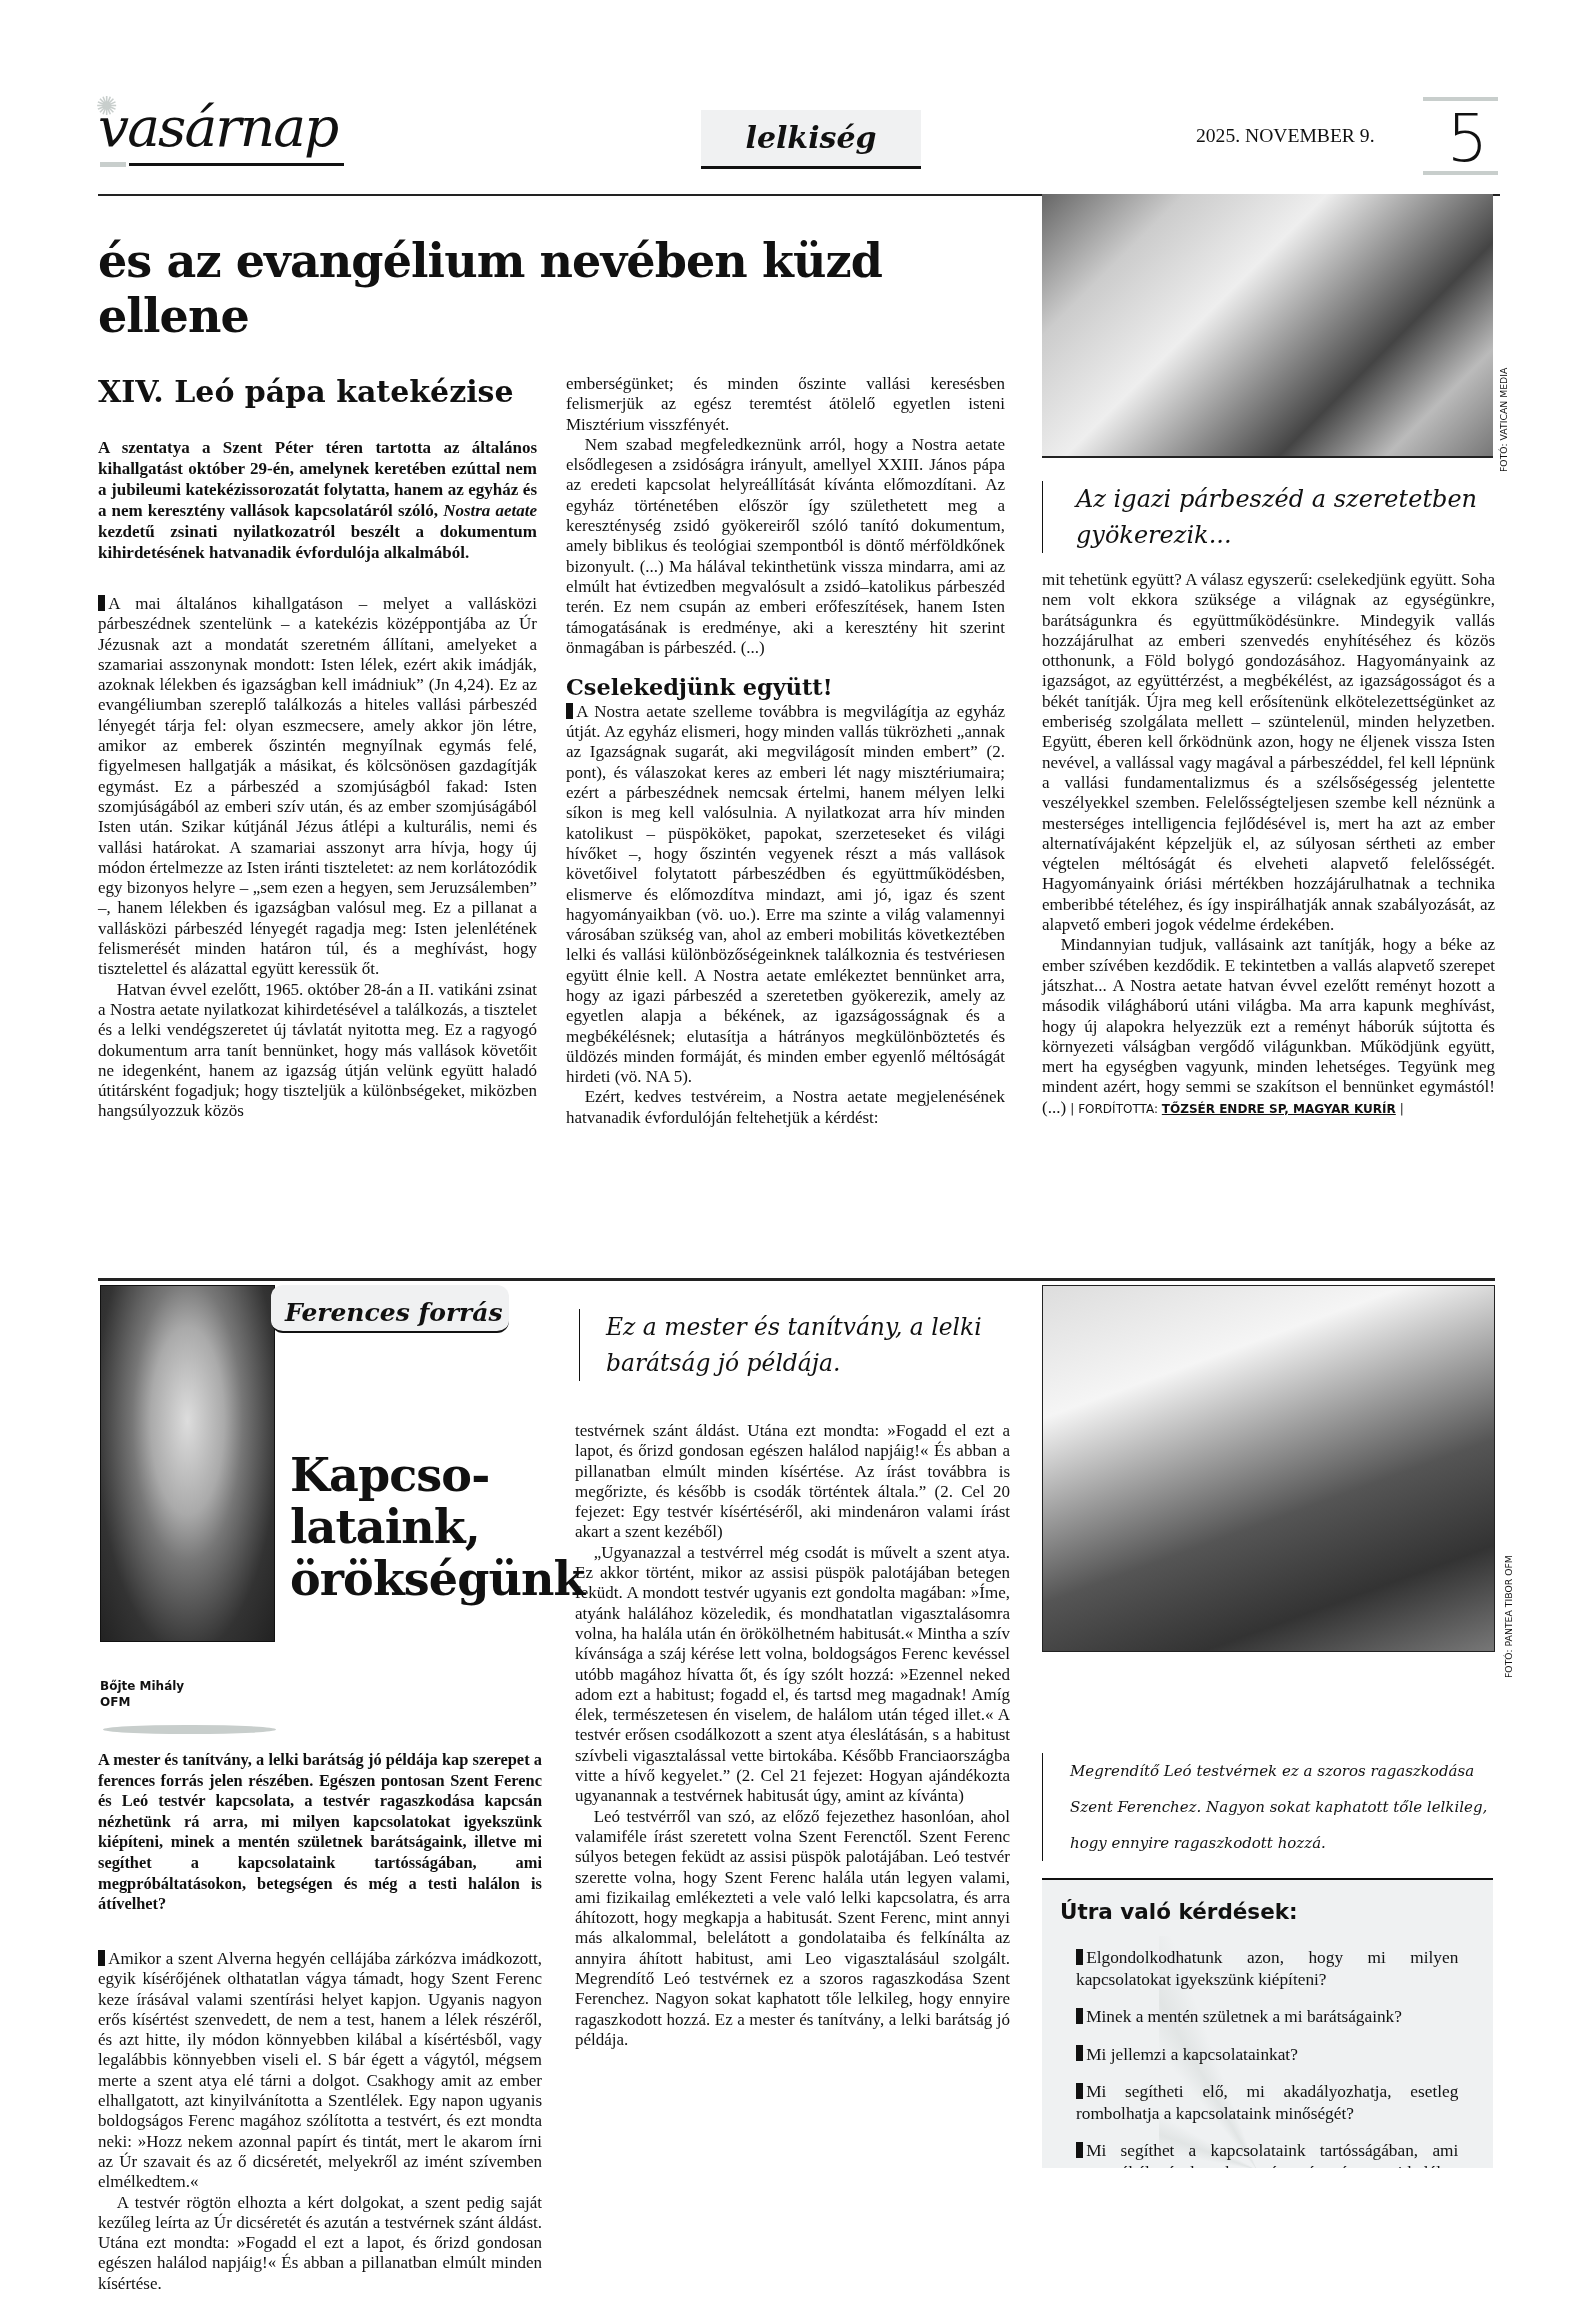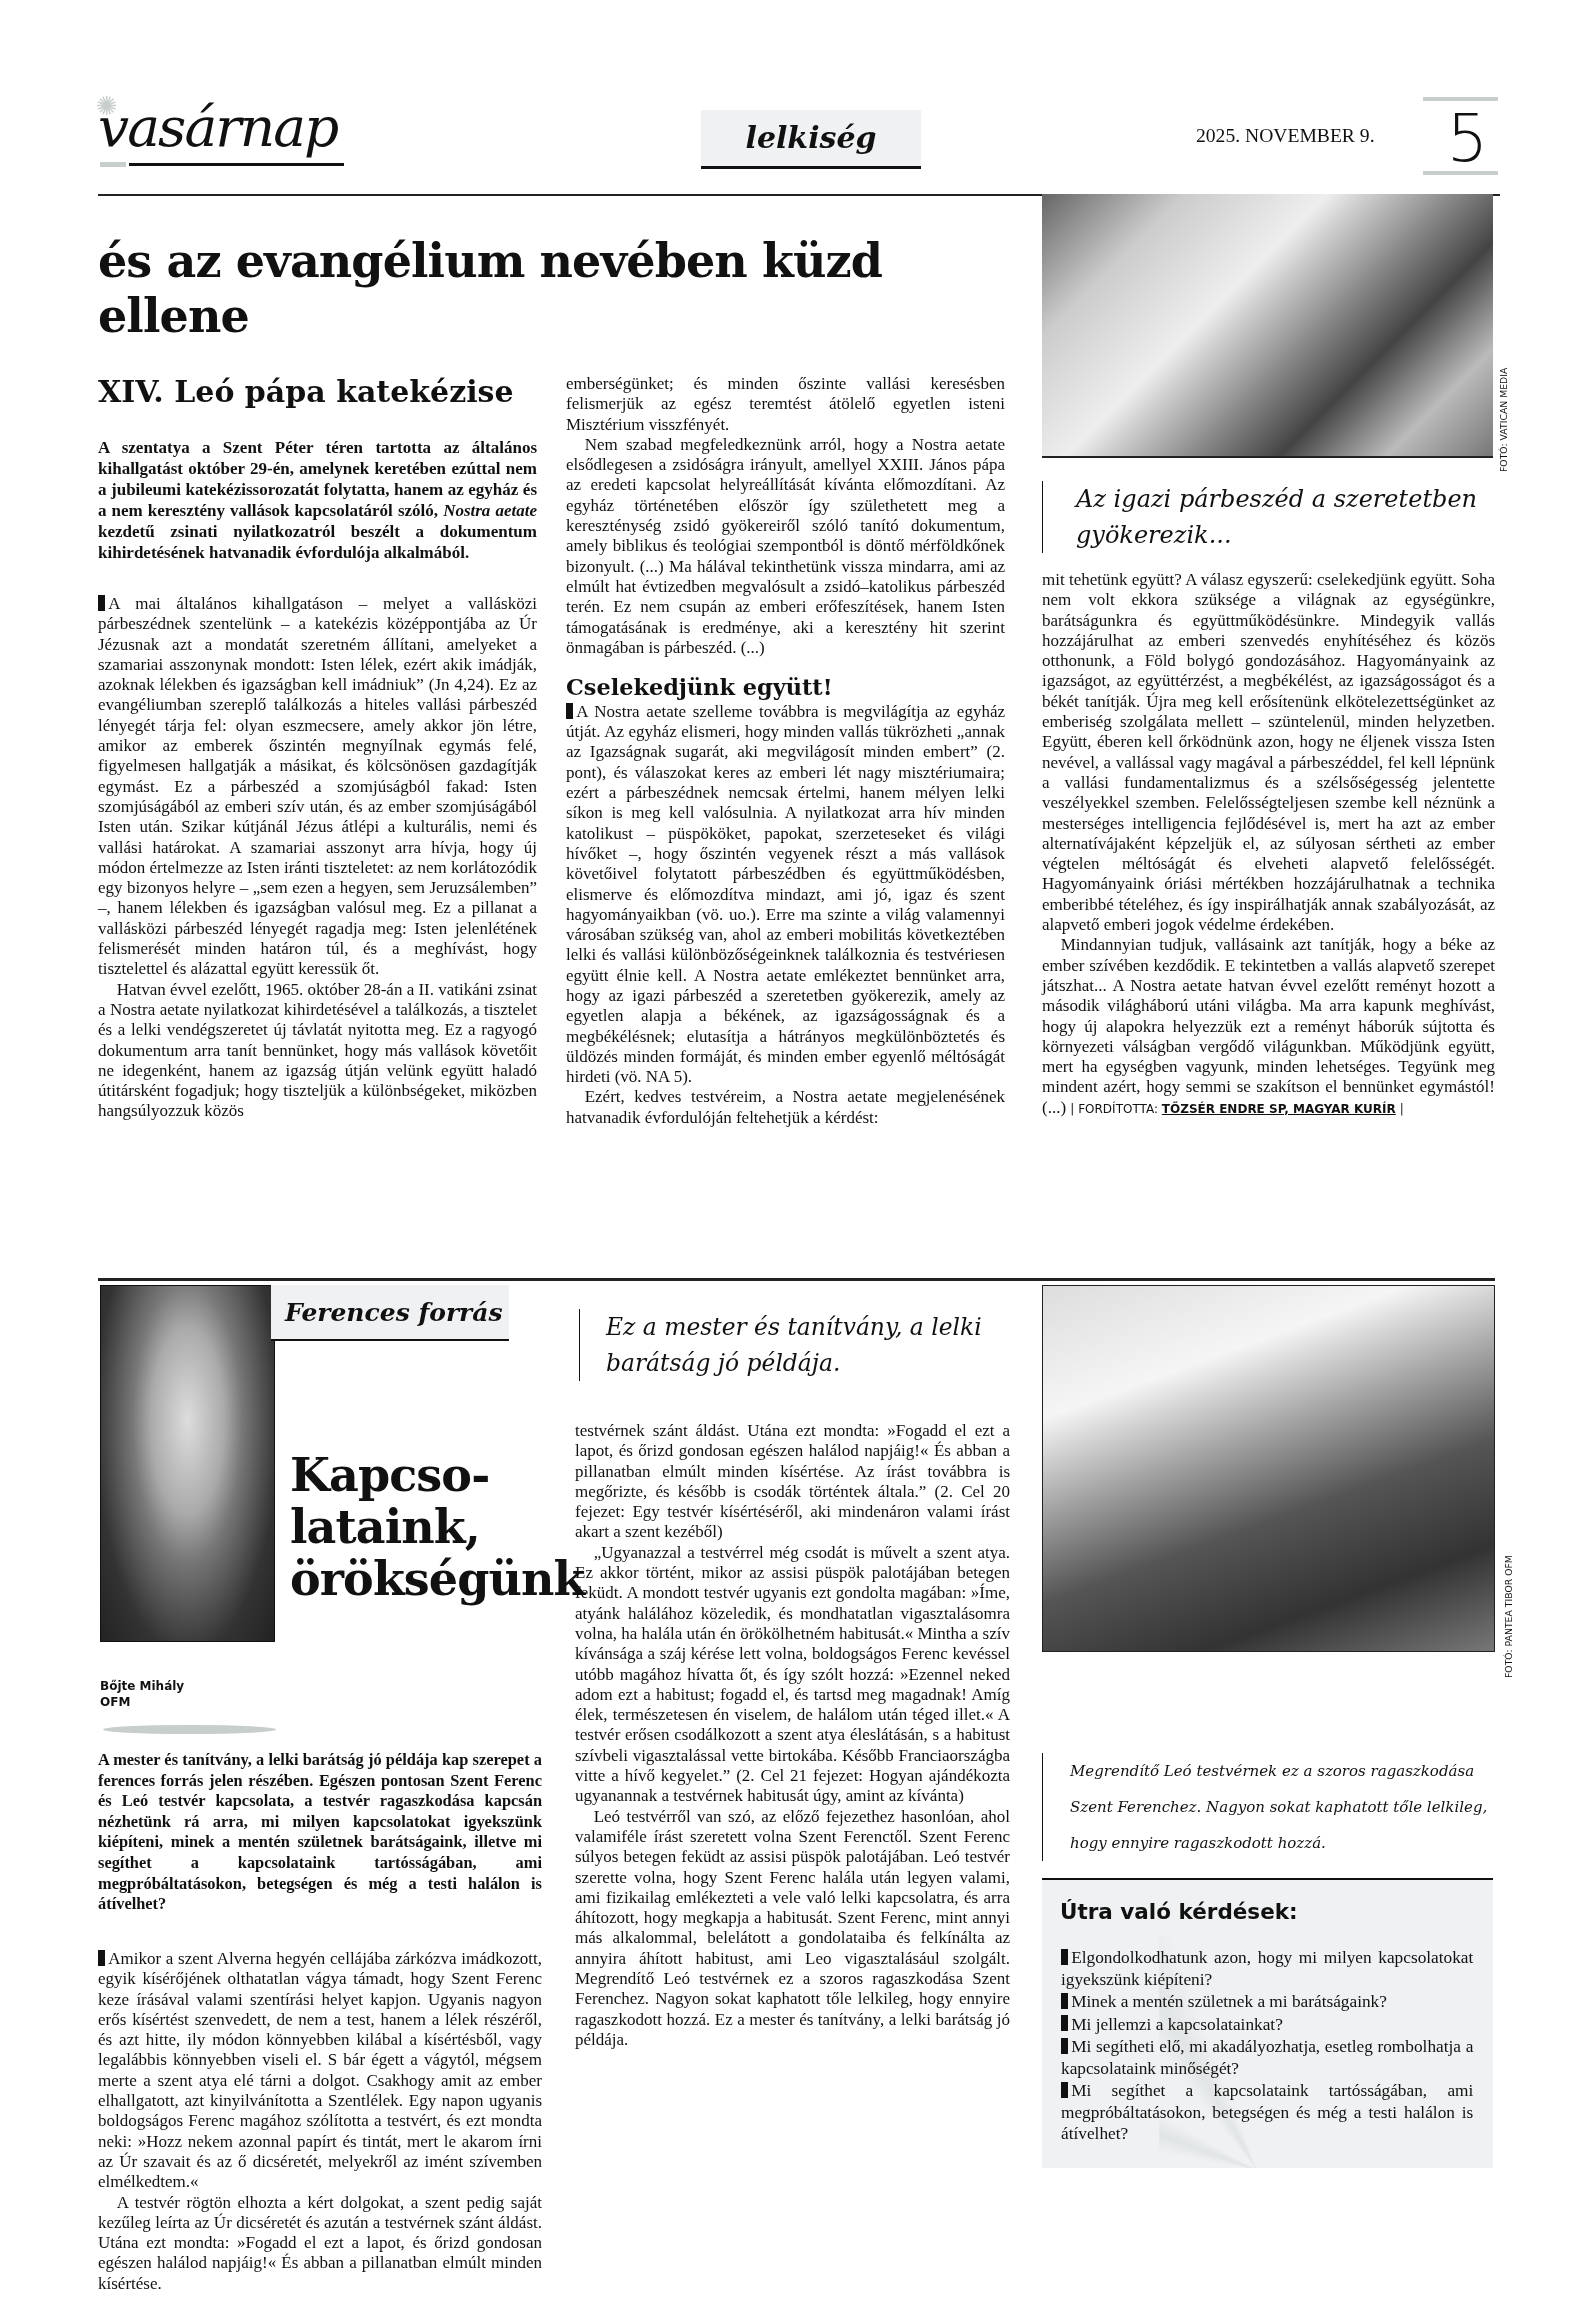--- a/index.html
+++ b/index.html
@@ -40,39 +40,39 @@
   .pullquote1 { left:1042px; top:481px; width:444px; border-left:1.4px solid #111; padding-left:33px;
                 font-family:"DejaVu Serif", serif; font-style:italic; font-size:24px; line-height:36px; }
 
   .rule-mid { left:98px; top:1278px; width:1397px; height:2.8px; background:#222; }
 
   
   .portrait { left:100px; top:1285px; width:173px; height:355px; border:1.4px solid #111;
               background:radial-gradient(ellipse at 50% 38%, #ddd 0%, #aaa 30%, #777 45%, #333 75%, #222 100%); }
   .author { left:100px; top:1678px; width:173px; text-align:left; font-family:"DejaVu Sans", sans-serif; font-weight:bold; font-size:12px; line-height:16px; }
   .author-oval { left:103px; top:1725px; width:173px; height:9.3px; border-radius:50%; background:#c8cecc; }
-  .column-tag { left:271px; top:1285px; width:238px; height:56px; background:#f0f1f2; border-bottom:2.3px solid #111;
-                font-family:"DejaVu Serif", serif; font-style:italic; font-weight:bold; font-size:25px; line-height:56px; padding-left:14px; box-sizing:border-box; }
+  .column-tag { left:271px; top:1285px; width:238px; height:48px; background:#f0f1f2; border-bottom:2.3px solid #111;
+                font-family:"DejaVu Serif", serif; font-style:italic; font-weight:bold; font-size:25px; line-height:56px; padding-left:14px; box-sizing:border-box;border-radius:12px; }
   .headline2 { left:290px; top:1449px; width:262px; font-family:"DejaVu Serif", serif; font-weight:bold; font-size:46px; line-height:52px; letter-spacing:-0.9px; }
   .lead2 { left:98px; top:1750px; width:444px; font-family:"Liberation Serif", serif; font-weight:bold; font-size:16.4px; line-height:20.6px; text-align:justify; }
   .col4 { left:98px; top:1949px; width:444px; }
   .pullquote2 { left:579px; top:1309px; width:421px; border-left:1.4px solid #111; padding-left:26px;
                 font-family:"DejaVu Serif", serif; font-style:italic; font-size:23.4px; line-height:36px; }
   .col5 { left:575px; top:1421px; width:435px; }
   .photo2 { left:1042px; top:1285px; width:451px; height:365px; border:0.9px solid #222;
             background:linear-gradient(160deg,#ddd 0%,#f5f5f5 25%,#999 45%,#555 60%,#333 80%,#777 100%); }
   .credit2 { left:1503px; top:1678px; }
   .pullquote3 { left:1042px; top:1711px; width:435px; border-left:1.4px solid #111; padding-left:27px;
                 font-family:"DejaVu Serif", serif; font-style:italic; font-size:15px; line-height:36px;margin-top:42px; }
   .qbox { left:1042px; top:1878px; width:451px; height:290px; background:#eff1f2; border-top:2.3px solid #111; box-sizing:border-box; padding:18.7px 18.7px 0 18px; overflow:hidden; }
   .qbox-leaf { position:absolute; left:117px; top:56px; width:196px; height:234px; opacity:0.35;
                background:conic-gradient(from 200deg at 50% 100%, transparent 0deg, #c8cecc 10deg, transparent 20deg, transparent 40deg, #c8cecc 50deg, transparent 60deg, transparent 80deg, #c8cecc 90deg, transparent 100deg, transparent 120deg, #c8cecc 130deg, transparent 140deg); }
   .qbox h4 { position:relative; margin:0 0 23.4px 0; font-family:"DejaVu Sans", sans-serif; font-weight:bold; font-size:21.5px; }
   .qbox ul { position:relative; list-style:none; margin:0; padding:0; font-family:"Liberation Serif", serif; font-size:17.3px; line-height:21.5px; text-align:justify; }
-  .qbox li { margin:1px; }
+  .qbox li { margin:16px; }
   .credit-line { font-family:"DejaVu Sans", sans-serif; font-size:12px; }
   .credit-line b { font-weight:bold;text-decoration:underline; }
 </style>
 </head>
 <body>
 
 <div class="abs logo-star">✺</div>
 <div class="abs logo">vasárnap</div>
 <div class="abs logo-gray"></div>
 <div class="abs logo-underline"></div>

